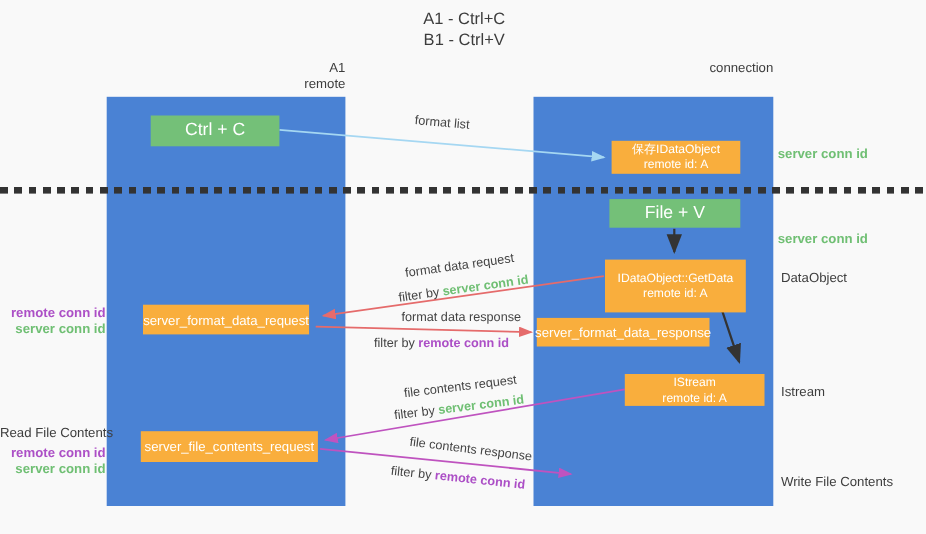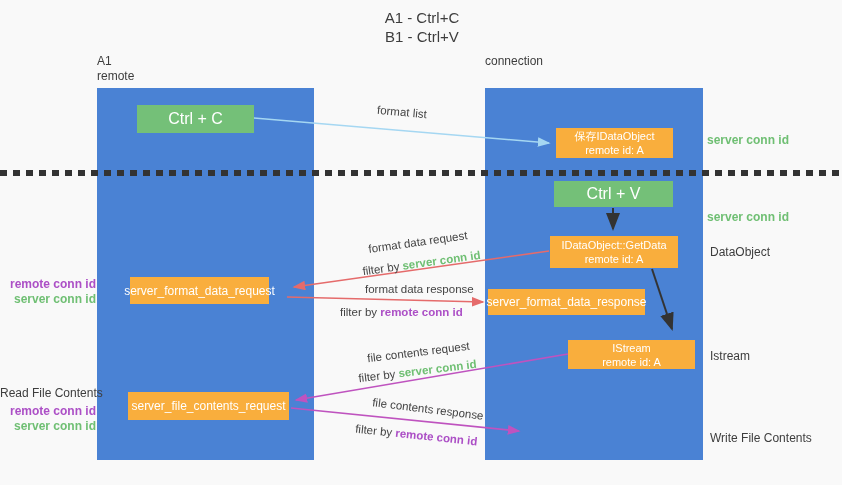--- a/index.html
+++ b/index.html
@@ -8,21 +8,21 @@
   .column{position:absolute;top:88px;width:217px;height:372px;background:var(--column-blue);z-index:1;}
   .dashline{position:absolute;left:0;top:170px;width:842px;height:6px;z-index:2;
     background:repeating-linear-gradient(90deg,#333 0 7px,transparent 7px 13px);}
   svg.arrows{position:absolute;left:0;top:0;z-index:3;pointer-events:none;}
   .node{position:absolute;z-index:4;display:flex;flex-direction:column;align-items:center;justify-content:center;
     color:#fff;text-align:center;box-sizing:border-box;}
   .node.green{background:var(--btn-green);font-size:16px;}
   .node.orange{background:var(--box-orange);font-size:12px;}
   .node .l2{font-size:11px;line-height:14px;}
   .node .l1{font-size:11px;line-height:14px;}
-  .hdr{position:absolute;top:54px;text-align:left;font-size:12px;line-height:15px;color:var(--text-dark);z-index:4;}
+  .hdr{position:absolute;top:54px;text-align:right;font-size:12px;line-height:15px;color:var(--text-dark);z-index:4;}
   .title{position:absolute;left:332px;top:8px;width:180px;text-align:center;font-size:15px;line-height:19px;color:var(--text-dark);z-index:4;}
   .arrowlabel{position:absolute;z-index:4;font-size:11.5px;color:#444;white-space:nowrap;transform-origin:center;}
   .greenlbl{color:var(--label-green);font-weight:bold;}
   .purplelbl{color:var(--label-purple);font-weight:bold;}
   .sidelabel{position:absolute;z-index:4;font-size:12px;white-space:nowrap;}
   .sidelabel.dark{color:var(--text-dark);}
   .leftgroup{position:absolute;z-index:4;width:96px;text-align:right;font-size:12px;line-height:14.5px;white-space:nowrap;}
 </style>
 </head>
 <body>
@@ -68,37 +68,37 @@
     <line x1="287" y1="297" x2="483" y2="302" style="stroke:var(--arrow-red)" stroke-width="1.6" marker-end="url(#m-red)"></line>
     <line x1="652" y1="269" x2="672" y2="329" style="stroke:var(--arrow-black)" stroke-width="2" marker-end="url(#m-blk)"></line>
     <line x1="568" y1="354" x2="296" y2="400" style="stroke:var(--arrow-magenta)" stroke-width="1.6" marker-end="url(#m-mag)"></line>
     <line x1="291" y1="408" x2="519" y2="431" style="stroke:var(--arrow-magenta)" stroke-width="1.6" marker-end="url(#m-mag)"></line>
   </svg>
 
   <div class="node green" style="left:137px;top:105px;width:117px;height:28px;">
     <span>Ctrl + C</span>
   </div>
   <div class="node green" style="left:554px;top:181px;width:119px;height:26px;">
-    <span>Ctrl + V</span>
+    <span>File + V</span>
   </div>
 
   <div class="node orange" style="left:556px;top:128px;width:117px;height:30px;">
     <span class="l1">保存IDataObject</span>
     <span class="l2">remote id: A</span>
   </div>
-  <div class="node orange" style="left:550px;top:236px;width:128px;height:32px;">
+  <div class="node orange" style="left:550px;top:236px;width:128px;height:48px;">
     <span class="l1">IDataObject::GetData</span>
     <span class="l2">remote id: A</span>
   </div>
   <div class="node orange" style="left:568px;top:340px;width:127px;height:29px;">
     <span class="l1">IStream</span>
     <span class="l2">remote id: A</span>
   </div>
 
-  <div class="node orange" style="left:130px;top:277px;width:139px;height:27px;">
+  <div class="node orange" style="left:130px;top:277px;width:151px;height:27px;">
     <span>server_format_data_request</span>
   </div>
   <div class="node orange" style="left:488px;top:289px;width:157px;height:26px;">
     <span>server_format_data_response</span>
   </div>
   <div class="node orange" style="left:128px;top:392px;width:161px;height:28px;">
     <span>server_file_contents_request</span>
   </div>
 
   <div class="arrowlabel" style="left:377px;top:106px;transform:rotate(5deg);">format list</div>

